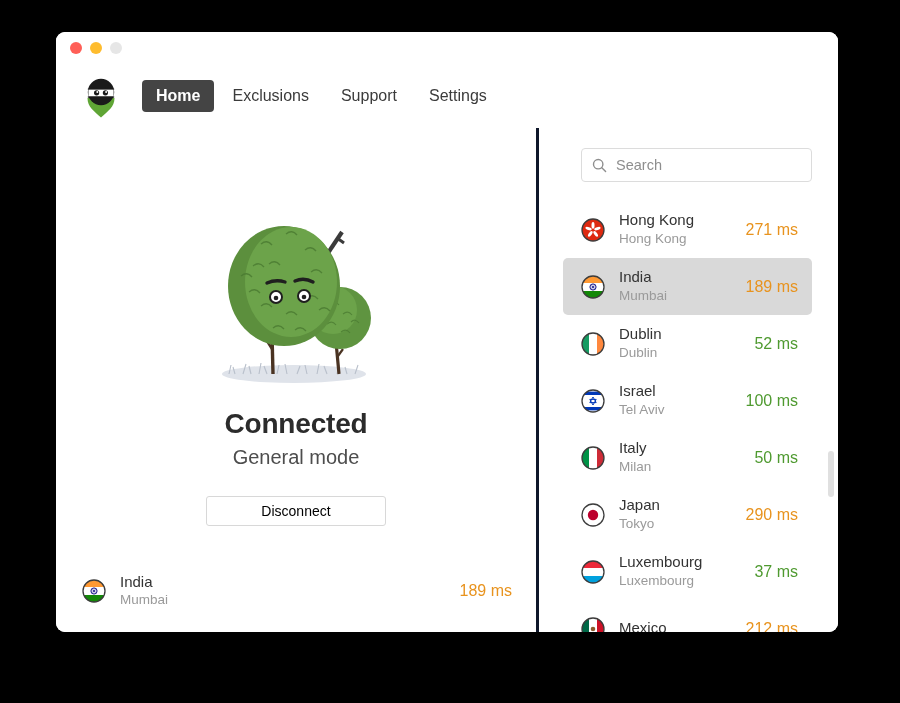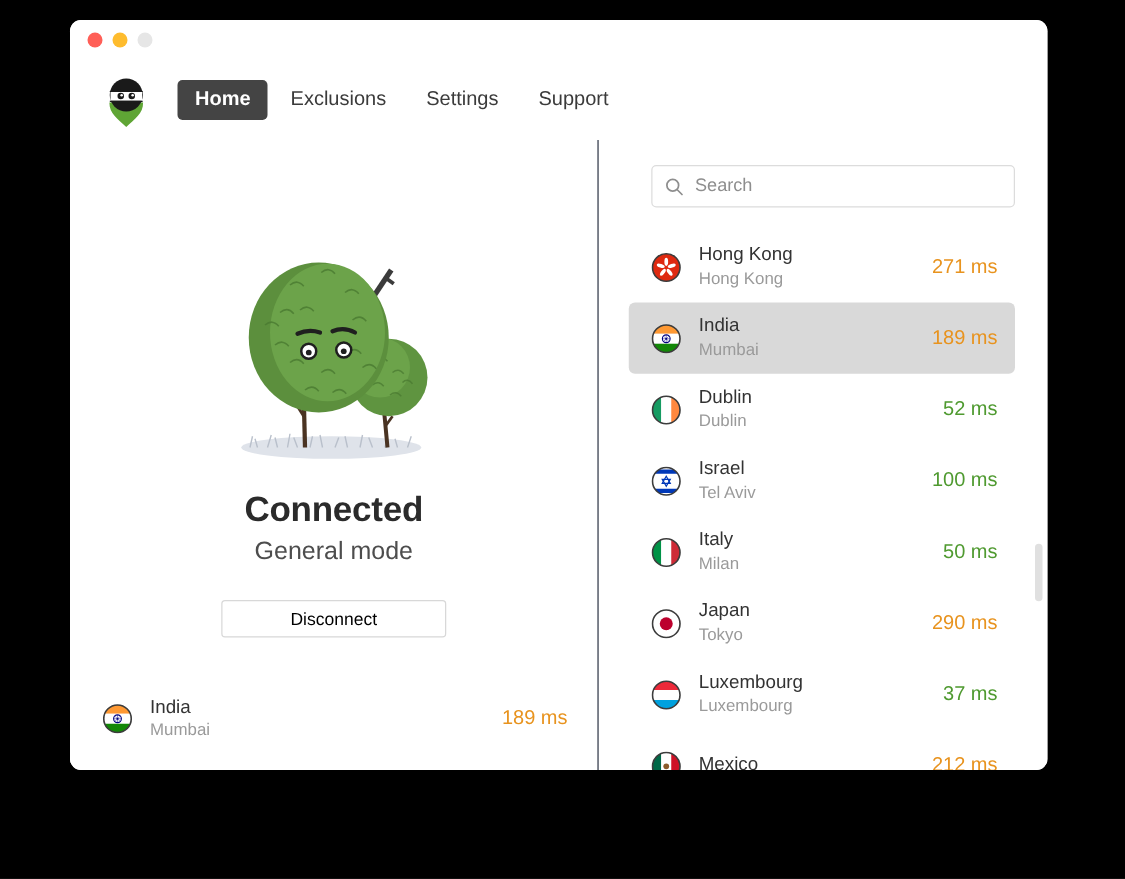--- a/index.html
+++ b/index.html
@@ -5,21 +5,21 @@
   * { box-sizing: border-box; margin: 0; padding: 0; }
   html, body {
     width: 900px; height: 703px;
     background: #000000;
     font-family: "Liberation Sans", sans-serif;
     overflow: hidden;
   }
 
   #window {
     position: absolute;
-    left: 56px; top: 16px;
+    left: 56px; top: 32px;
     width: 782px; height: 600px;
     background: #ffffff;
     border-radius: 9px 9px 9px 9px;
     overflow: hidden;
     box-shadow: 0 2px 18px rgba(0,0,0,0.35);
   }
 
   
   #titlebar {
     height: 32px;
@@ -58,23 +58,23 @@
     font-weight: bold;
   }
 
   
   #body {
     position: absolute;
     top: 96px; left: 0; right: 0; bottom: 0;
     display: flex;
   }
   #left-panel {
-    width: 423px;
+    width: 483px;
     position: relative;
-    border-right: 1px solid #0f172a;
+    border-right: 3px solid #0f172a;
     background: #ffffff;
   }
   #right-panel {
     flex: 1;
     position: relative;
     background: #ffffff;
     overflow: hidden;
   }
 
   
@@ -302,22 +302,22 @@
 
       <circle cx="14.6" cy="18.8" r="2.6" fill="#1a1a1a"></circle>
       <circle cx="23.4" cy="18.8" r="2.6" fill="#1a1a1a"></circle>
       <circle cx="15.3" cy="18.1" r="1.0" fill="#ffffff"></circle>
       <circle cx="24.1" cy="18.1" r="1.0" fill="#ffffff"></circle>
     </svg>
 
     <div id="nav-items">
       <div class="nav-item active">Home</div>
       <div class="nav-item">Exclusions</div>
+      <div class="nav-item">Support</div>
       <div class="nav-item">Settings</div>
-      <div class="nav-item">Support</div>
     </div>
   </div>
 
   <div id="body">
 
     <div id="left-panel">
 
       <svg id="hero-illustration" viewBox="0 0 210 190">
 
         <ellipse cx="103" cy="168" rx="72" ry="9" fill="#dfe3ea"></ellipse>

